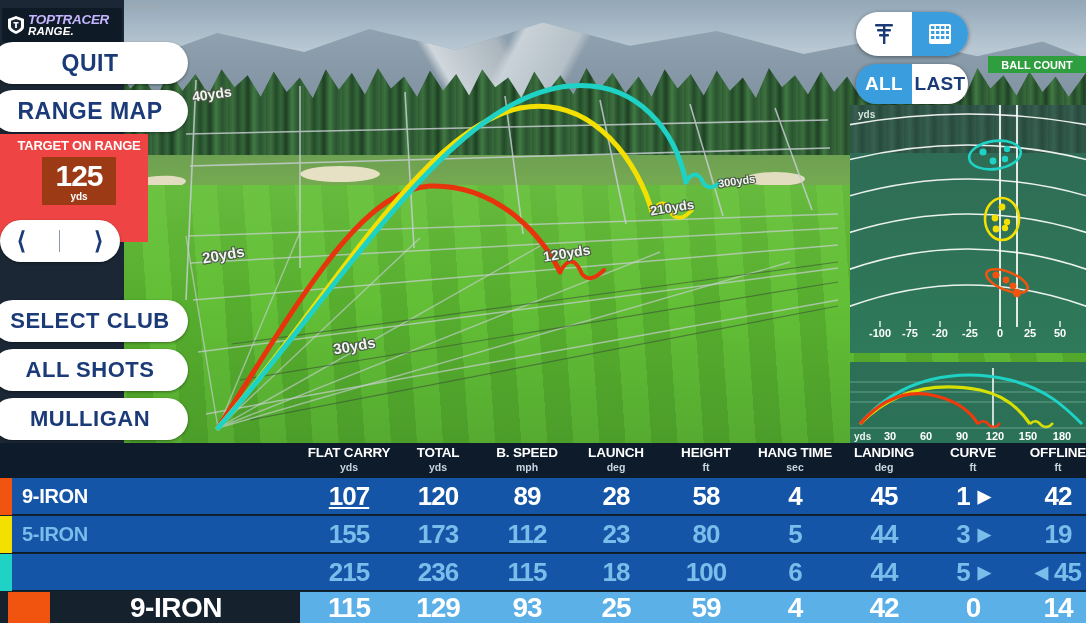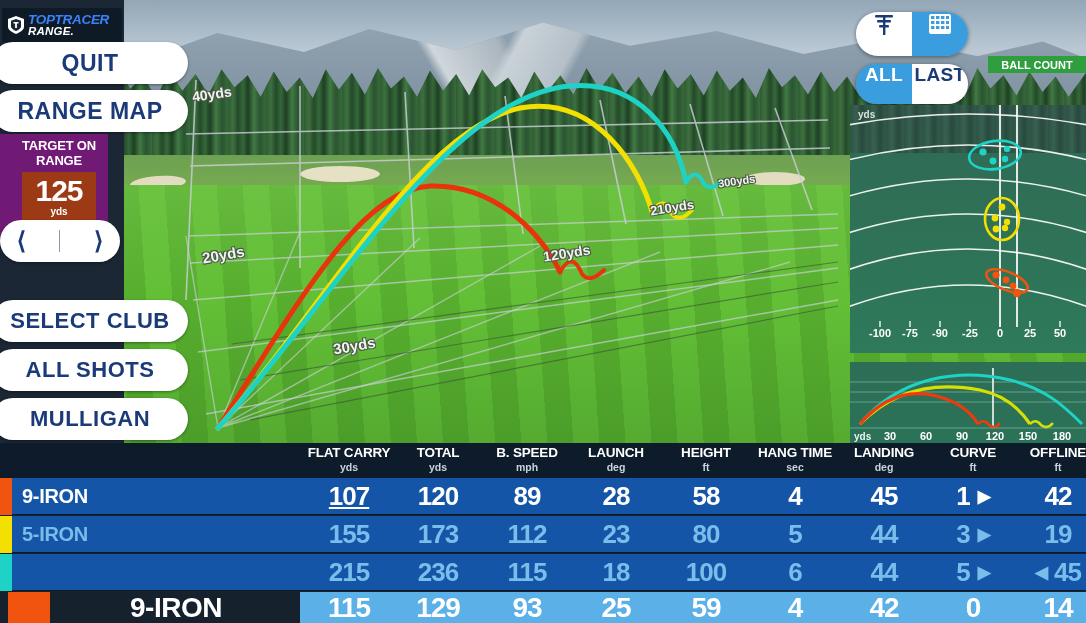--- a/index.html
+++ b/index.html
@@ -92,37 +92,37 @@
     position: absolute; left: 0; top: 0; width: 124px; height: 443px;
     background: #1b2735;
   }
   .logo {
     position: absolute; left: 2px; top: 8px; width: 120px; height: 34px;
     background: #0f1a27; border-radius: 2px;
     display: flex; align-items: center; gap: 4px; padding-left: 6px;
   }
   .logo-shield { width: 16px; height: 18px; flex: none; }
   .logo-text { display: flex; flex-direction: column; line-height: 1; }
-  .logo-l1 { font-size: 13.5px; font-weight: bold; color: #3b82f6; letter-spacing: -.3px; font-style: italic; }
+  .logo-l1 { font-size: 13.5px; font-weight: bold; color: #c4b5fd; letter-spacing: -.3px; font-style: italic; }
   .logo-l2 { font-size: 11.5px; font-weight: bold; color: #fff; letter-spacing: .2px; font-style: italic; }
 
   .pill-btn {
     position: absolute; left: -8px;
     height: 42px; width: 196px;
     background: #fff; border-radius: 21px;
     display: flex; align-items: center; justify-content: center;
     font-size: 23px; font-weight: bold; color: #1b3a78;
     letter-spacing: .5px; cursor: pointer;
     box-shadow: 0 1px 3px rgba(0,0,0,.4);
   }
   .pill-btn.small { font-size: 22px; }
 
   .target-box {
-    position: absolute; left: 0; top: 134px; width: 108px; height: 108px;
-    background: #701a75;
+    position: absolute; left: 0; top: 134px; width: 148px; height: 108px;
+    background: #ef4444;
     padding-left: 10px;
   }
   .target-title {
     font-size: 13px; font-weight: bold; color: #fff; text-align: center;
     padding-top: 4px; letter-spacing: -.2px;
   }
   .target-val {
     margin: 4px auto 0; width: 74px; height: 48px;
     background: #9c3a15;
     display: flex; flex-direction: column; align-items: center; justify-content: center;
@@ -140,21 +140,21 @@
   .arrow-pill .divider { width: 1px; height: 22px; background: #8b99ab; }
   .chev { font-size: 24px; font-weight: bold; color: #1b3a78; cursor: pointer; line-height:1; }
 
   
   .toggle-group { position: absolute; left: 856px; top: 12px; }
   .toggle-row {
     display: flex; border-radius: 22px; overflow: hidden; width: 112px; height: 44px;
     box-shadow: 0 1px 4px rgba(0,0,0,.45);
   }
   .tg-cell {
-    flex: 1; display: flex; justify-content: center;
+    flex: 1; display: flex; align-items: center; justify-content: center;
     cursor: pointer;
   }
   .tg-cell.on { background: #3a9ede; }
   .tg-cell.off { background: #fff; }
   .toggle-row2 {
     margin-top: 8px; display: flex; border-radius: 22px; overflow: hidden;
     width: 112px; height: 40px; box-shadow: 0 1px 4px rgba(0,0,0,.45);
   }
   .tg-label { font-size: 19px; font-weight: bold; letter-spacing: .3px; }
   .tg-label.on { color: #fff; }
@@ -467,21 +467,21 @@
         <line x1="120" y1="216" x2="120" y2="222"></line>
         <line x1="150" y1="216" x2="150" y2="222"></line>
         <line x1="180" y1="216" x2="180" y2="222"></line>
         <line x1="210" y1="216" x2="210" y2="222"></line>
       </g>
     </svg>
     <div class="disp-label">yds</div>
     <div id="disp-ticks">
         <div style="position: absolute; bottom: 14px; font-size: 11px; font-weight: bold; color: rgb(255, 255, 255); transform: translateX(-50%); white-space: nowrap; left: 30px;">-100</div>
         <div style="position: absolute; bottom: 14px; font-size: 11px; font-weight: bold; color: rgb(255, 255, 255); transform: translateX(-50%); white-space: nowrap; left: 60px;">-75</div>
-        <div style="position: absolute; bottom: 14px; font-size: 11px; font-weight: bold; color: rgb(255, 255, 255); transform: translateX(-50%); white-space: nowrap; left: 90px;">-90</div>
+        <div style="position: absolute; bottom: 14px; font-size: 11px; font-weight: bold; color: rgb(255, 255, 255); transform: translateX(-50%); white-space: nowrap; left: 90px;">-20</div>
         <div style="position: absolute; bottom: 14px; font-size: 11px; font-weight: bold; color: rgb(255, 255, 255); transform: translateX(-50%); white-space: nowrap; left: 120px;">-25</div>
         <div style="position: absolute; bottom: 14px; font-size: 11px; font-weight: bold; color: rgb(255, 255, 255); transform: translateX(-50%); white-space: nowrap; left: 150px;">0</div>
         <div style="position: absolute; bottom: 14px; font-size: 11px; font-weight: bold; color: rgb(255, 255, 255); transform: translateX(-50%); white-space: nowrap; left: 180px;">25</div>
         <div style="position: absolute; bottom: 14px; font-size: 11px; font-weight: bold; color: rgb(255, 255, 255); transform: translateX(-50%); white-space: nowrap; left: 210px;">50</div>
       </div>
   </div>
 
   <div class="traj-panel">
     <svg viewBox="0 0 236 81" style="position:absolute;inset:0;">
       <g stroke="#6fae96" stroke-width="1" opacity=".8">

